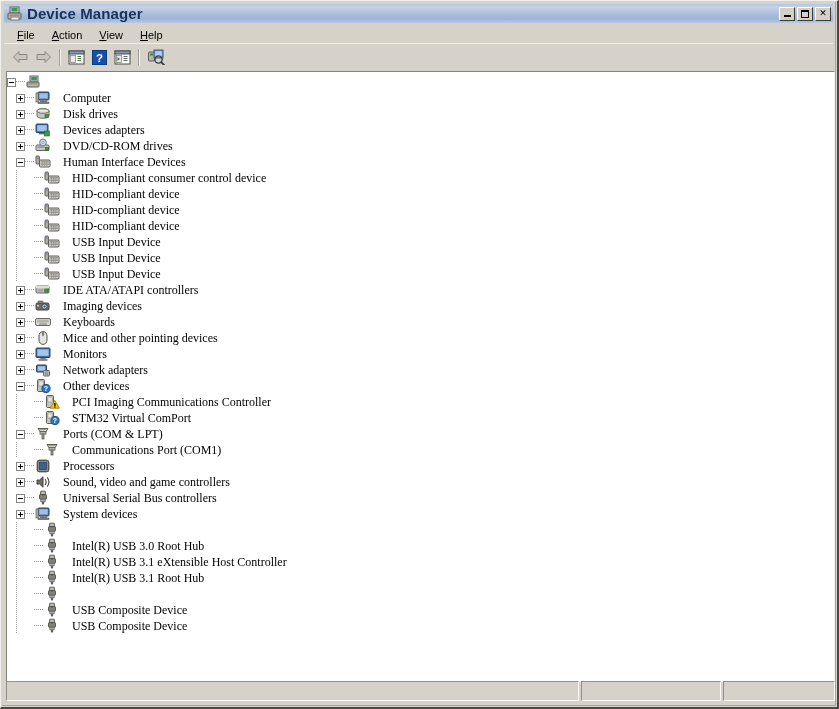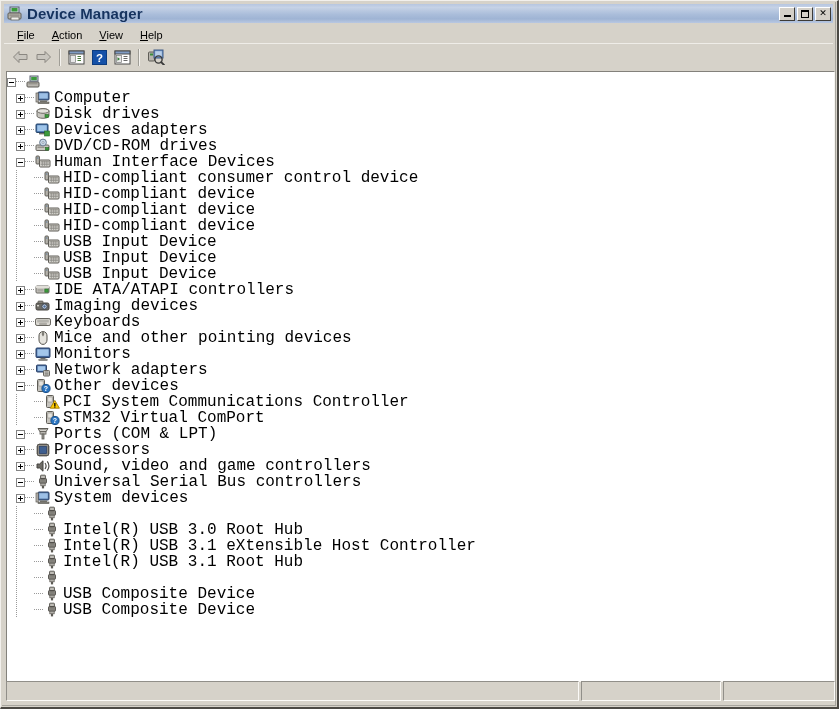--- a/index.html
+++ b/index.html
@@ -189,24 +189,24 @@
   .node {
     position: relative;
     height: 16px;
     line-height: 16px;
     white-space: nowrap;
     display: flex;
     align-items: center;
     cursor: default;
   }
   .node .lbl {
-    font-family: Liberation Mono, monospace;
-    font-size: 16px;
+    font-family: Liberation Serif, serif;
+    font-size: 12px;
     color: #000;
-    padding-left: 3px;
+    padding-left: 12px;
     padding-right: 4px;
     white-space: nowrap;
   }
   .node.selected .lbl {
     background: #0e2f66;
     color: #0e2f66;
     outline: 1px dotted #c8cdd8;
     outline-offset: -1px;
     min-width: 56px;
   }
@@ -699,21 +699,21 @@
               <span class="dots"></span>
               <span class="icon">
                 <svg width="16" height="16" viewBox="0 0 16 16">
                   <rect x="2.5" y="1.5" width="7" height="12" rx="1" fill="#c6c4be" stroke="#5f5d57"></rect>
                   <rect x="3.8" y="3" width="4.4" height="5" fill="#e6e4de" stroke="#8d8b85" stroke-width="0.6"></rect>
                   <path d="M10.8 6.4 L15.4 14.2 L6.2 14.2 Z" fill="#ffcc00" stroke="#a07c00" stroke-width="0.9" stroke-linejoin="round"></path>
                   <rect x="10.2" y="9" width="1.3" height="3" fill="#000000"></rect>
                   <rect x="10.2" y="12.4" width="1.3" height="1.2" fill="#000000"></rect>
                 </svg>
               </span>
-              <span class="lbl">PCI System Communications Controller</span>
+              <span class="lbl">PCI Imaging Communications Controller</span>
             </div>
             <div class="node">
               <span class="indent"></span>
               <span class="vline"></span>
               <span class="expander-spacer"></span>
               <span class="dots"></span>
               <span class="icon">
                 <svg width="16" height="16" viewBox="0 0 16 16">
                   <rect x="2.5" y="1.5" width="7" height="12" rx="1" fill="#c6c4be" stroke="#5f5d57"></rect>
                   <rect x="3.8" y="3" width="4.4" height="5" fill="#e6e4de" stroke="#8d8b85" stroke-width="0.6"></rect>
@@ -729,20 +729,35 @@
               <span class="dots"></span>
               <span class="icon">
                 <svg width="16" height="16" viewBox="0 0 16 16">
                   <path d="M3 2.5 h10 l-2 3.2 h-6 z" fill="#dcdad4" stroke="#5f5d57" stroke-linejoin="round"></path>
                   <rect x="5" y="5.5" width="6" height="2.6" fill="#b8b6b0" stroke="#5f5d57" stroke-width="0.8"></rect>
                   <rect x="7" y="8" width="2" height="5" fill="#9a9892" stroke="#5f5d57" stroke-width="0.8"></rect>
                   <path d="M4.4 3.6 h7.2" stroke="#8d8b85" stroke-width="0.8"></path>
                 </svg>
               </span>
               <span class="lbl">Ports (COM &amp; LPT)</span>
+            </div>
+            <div class="node">
+              <span class="indent"></span>
+              <span class="vline"></span>
+              <span class="expander-spacer"></span>
+              <span class="dots"></span>
+              <span class="icon">
+                <svg width="16" height="16" viewBox="0 0 16 16">
+                  <path d="M3 2.5 h10 l-2 3.2 h-6 z" fill="#dcdad4" stroke="#5f5d57" stroke-linejoin="round"></path>
+                  <rect x="5" y="5.5" width="6" height="2.6" fill="#b8b6b0" stroke="#5f5d57" stroke-width="0.8"></rect>
+                  <rect x="7" y="8" width="2" height="5" fill="#9a9892" stroke="#5f5d57" stroke-width="0.8"></rect>
+                  <path d="M4.4 3.6 h7.2" stroke="#8d8b85" stroke-width="0.8"></path>
+                </svg>
+              </span>
+              <span class="lbl">Communications Port (COM1)</span>
             </div>
             <div class="node">
               <span class="indent"></span>
               <span class="expander plus"></span>
               <span class="dots"></span>
               <span class="icon">
                 <svg width="16" height="16" viewBox="0 0 16 16">
                   <rect x="2.5" y="2.5" width="11" height="11" rx="0.6" fill="#8f8d87" stroke="#4f4d48"></rect>
                   <rect x="4.4" y="4.4" width="7.2" height="7.2" fill="#3f5f8f" stroke="#2b4167" stroke-width="0.7"></rect>
                   <path d="M5 1 v1.6 M7 1 v1.6 M9 1 v1.6 M11 1 v1.6 M5 13.4 v1.6 M7 13.4 v1.6 M9 13.4 v1.6 M11 13.4 v1.6" stroke="#6f6d67" stroke-width="0.9"></path>

